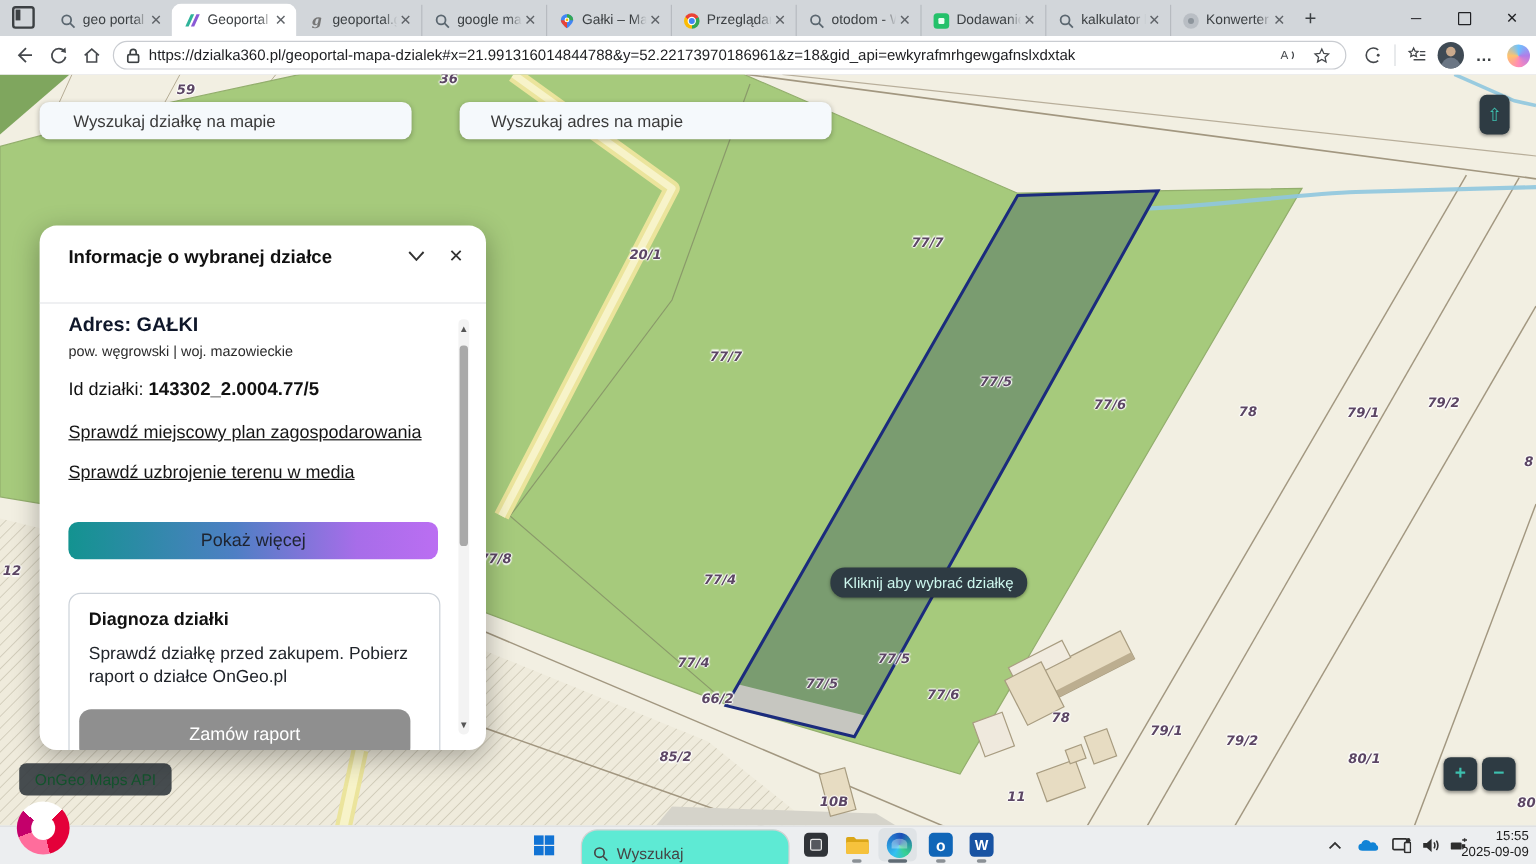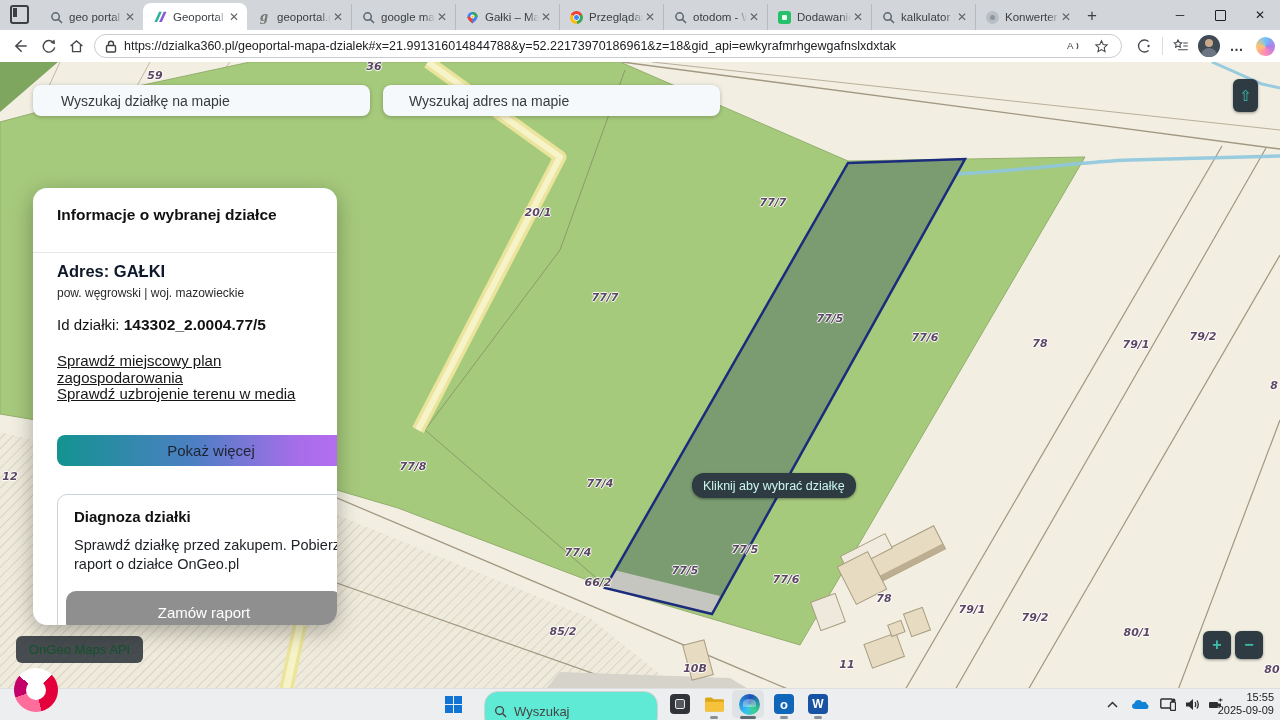--- a/index.html
+++ b/index.html
@@ -44,32 +44,32 @@
   .avatar::after{content:"";position:absolute;left:3px;top:13px;width:16px;height:10px;border-radius:8px 8px 0 0;background:#6b7684;}
   .copilot{width:19px;height:19px;border-radius:50%;background:conic-gradient(#6cc3ff,#b17de8,#ff8ab8,#ffc36c,#6cc3ff);}
   .vdiv{width:1px;height:18px;background:#dadce0;margin:0 4px;}
   .dots{font-size:14px;color:#3c4043;letter-spacing:1px;font-weight:bold;}
 
   
   .map{position:absolute;left:0;top:62px;width:1280px;height:626px;overflow:hidden;}
   .map svg{position:absolute;left:0;top:0;}
   .plabel{position:absolute;transform:translate(-50%,-50%);font:italic bold 11px "DejaVu Sans",sans-serif;color:#5c4664;
       white-space:nowrap;text-shadow:-1px 0 1px #fff,1px 0 1px #fff,0 -1px 1px #fff,0 1px 1px #fff;pointer-events:none;}
-  .searchpill{position:absolute;height:31px;width:337px;background:#f5f9fc;border:none;border-radius:8px;
+  .searchpill{position:absolute;height:31px;width:310px;background:#f5f9fc;border:none;border-radius:8px;
       box-shadow:0 1px 4px rgba(0,0,0,.25);font:14px "Liberation Sans",sans-serif;color:#3a3a3a;padding:0 12px 0 28px;box-sizing:border-box;}
   .searchpill::placeholder{color:#3a3a3a;opacity:1;}
   .darkbtn{position:absolute;background:#2e3b43;border-radius:6px;color:#3dbfae;display:flex;align-items:center;justify-content:center;
       box-shadow:0 1px 3px rgba(0,0,0,.4);}
   .tooltip{position:absolute;left:692px;top:473px;height:25px;background:#2e3b43;border-radius:12px;color:#cdf7ee;
       font-size:12.5px;display:flex;align-items:center;padding:0 11px;white-space:nowrap;box-shadow:0 1px 3px rgba(0,0,0,.4);}
   .apibadge{position:absolute;left:16px;top:636px;height:27px;background:rgba(47,53,59,.88);border-radius:6px;color:#14532d;
       font-size:13px;display:flex;align-items:center;padding:0 13px;}
 
   
-  .panel{position:absolute;left:33px;top:188px;width:304px;height:437px;background:#fff;border-radius:14px;
+  .panel{position:absolute;left:33px;top:188px;width:372px;height:437px;background:#fff;border-radius:14px;
       box-shadow:0 6px 22px rgba(0,0,0,.3);overflow:hidden;}
   .p-title{position:absolute;left:24px;top:18px;font-size:15.5px;font-weight:bold;color:#111;}
   .p-chev{position:absolute;left:303px;top:14px;width:22px;height:22px;color:#333;font-size:15px;display:flex;align-items:center;justify-content:center;}
   .p-close{position:absolute;left:336px;top:14px;width:22px;height:22px;color:#333;font-size:15px;display:flex;align-items:center;justify-content:center;}
   .p-div{position:absolute;left:0;top:64px;width:372px;height:1px;background:#e4e6e9;}
   .p-adres{position:absolute;left:24px;top:74px;font-size:16.5px;font-weight:bold;color:#0f172a;}
   .p-sub{position:absolute;left:24px;top:98px;font-size:12px;color:#2a2a2a;}
   .p-id{position:absolute;left:24px;top:128px;font-size:15px;color:#121212;}
   .p-id b{font-size:15.5px;}
   .p-link{position:absolute;left:24px;font-size:15px;color:#161616;text-decoration:underline;}

